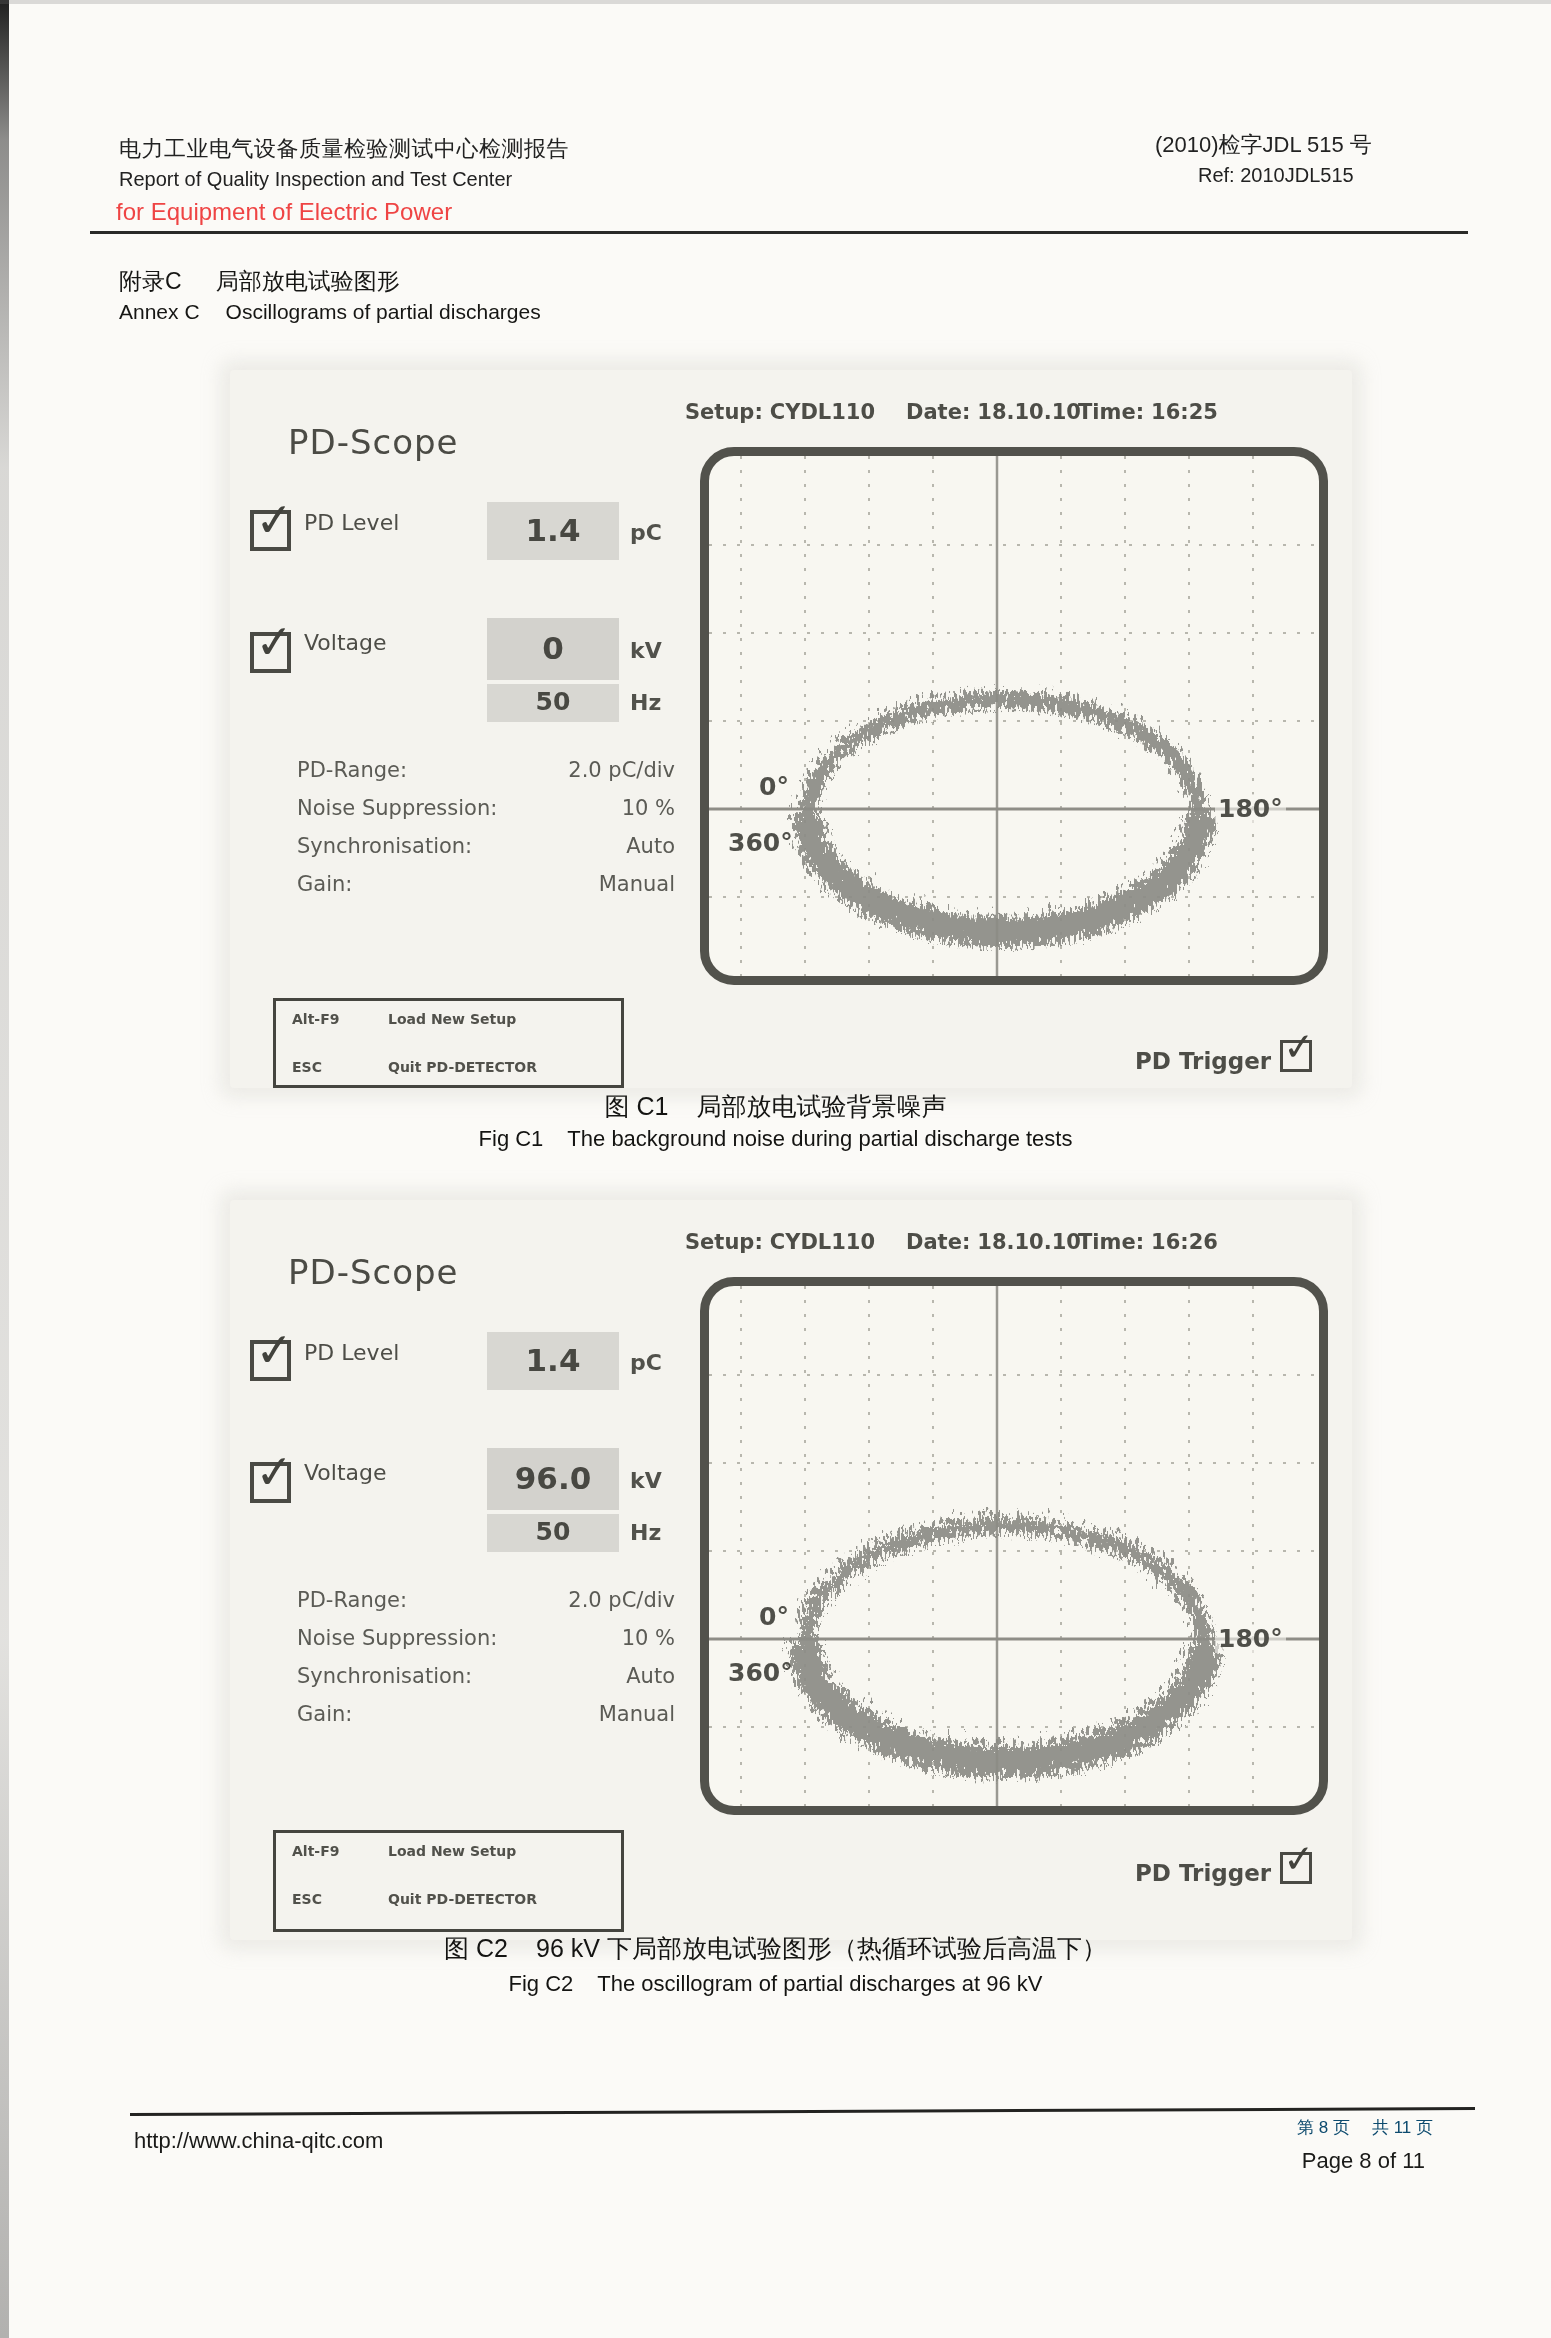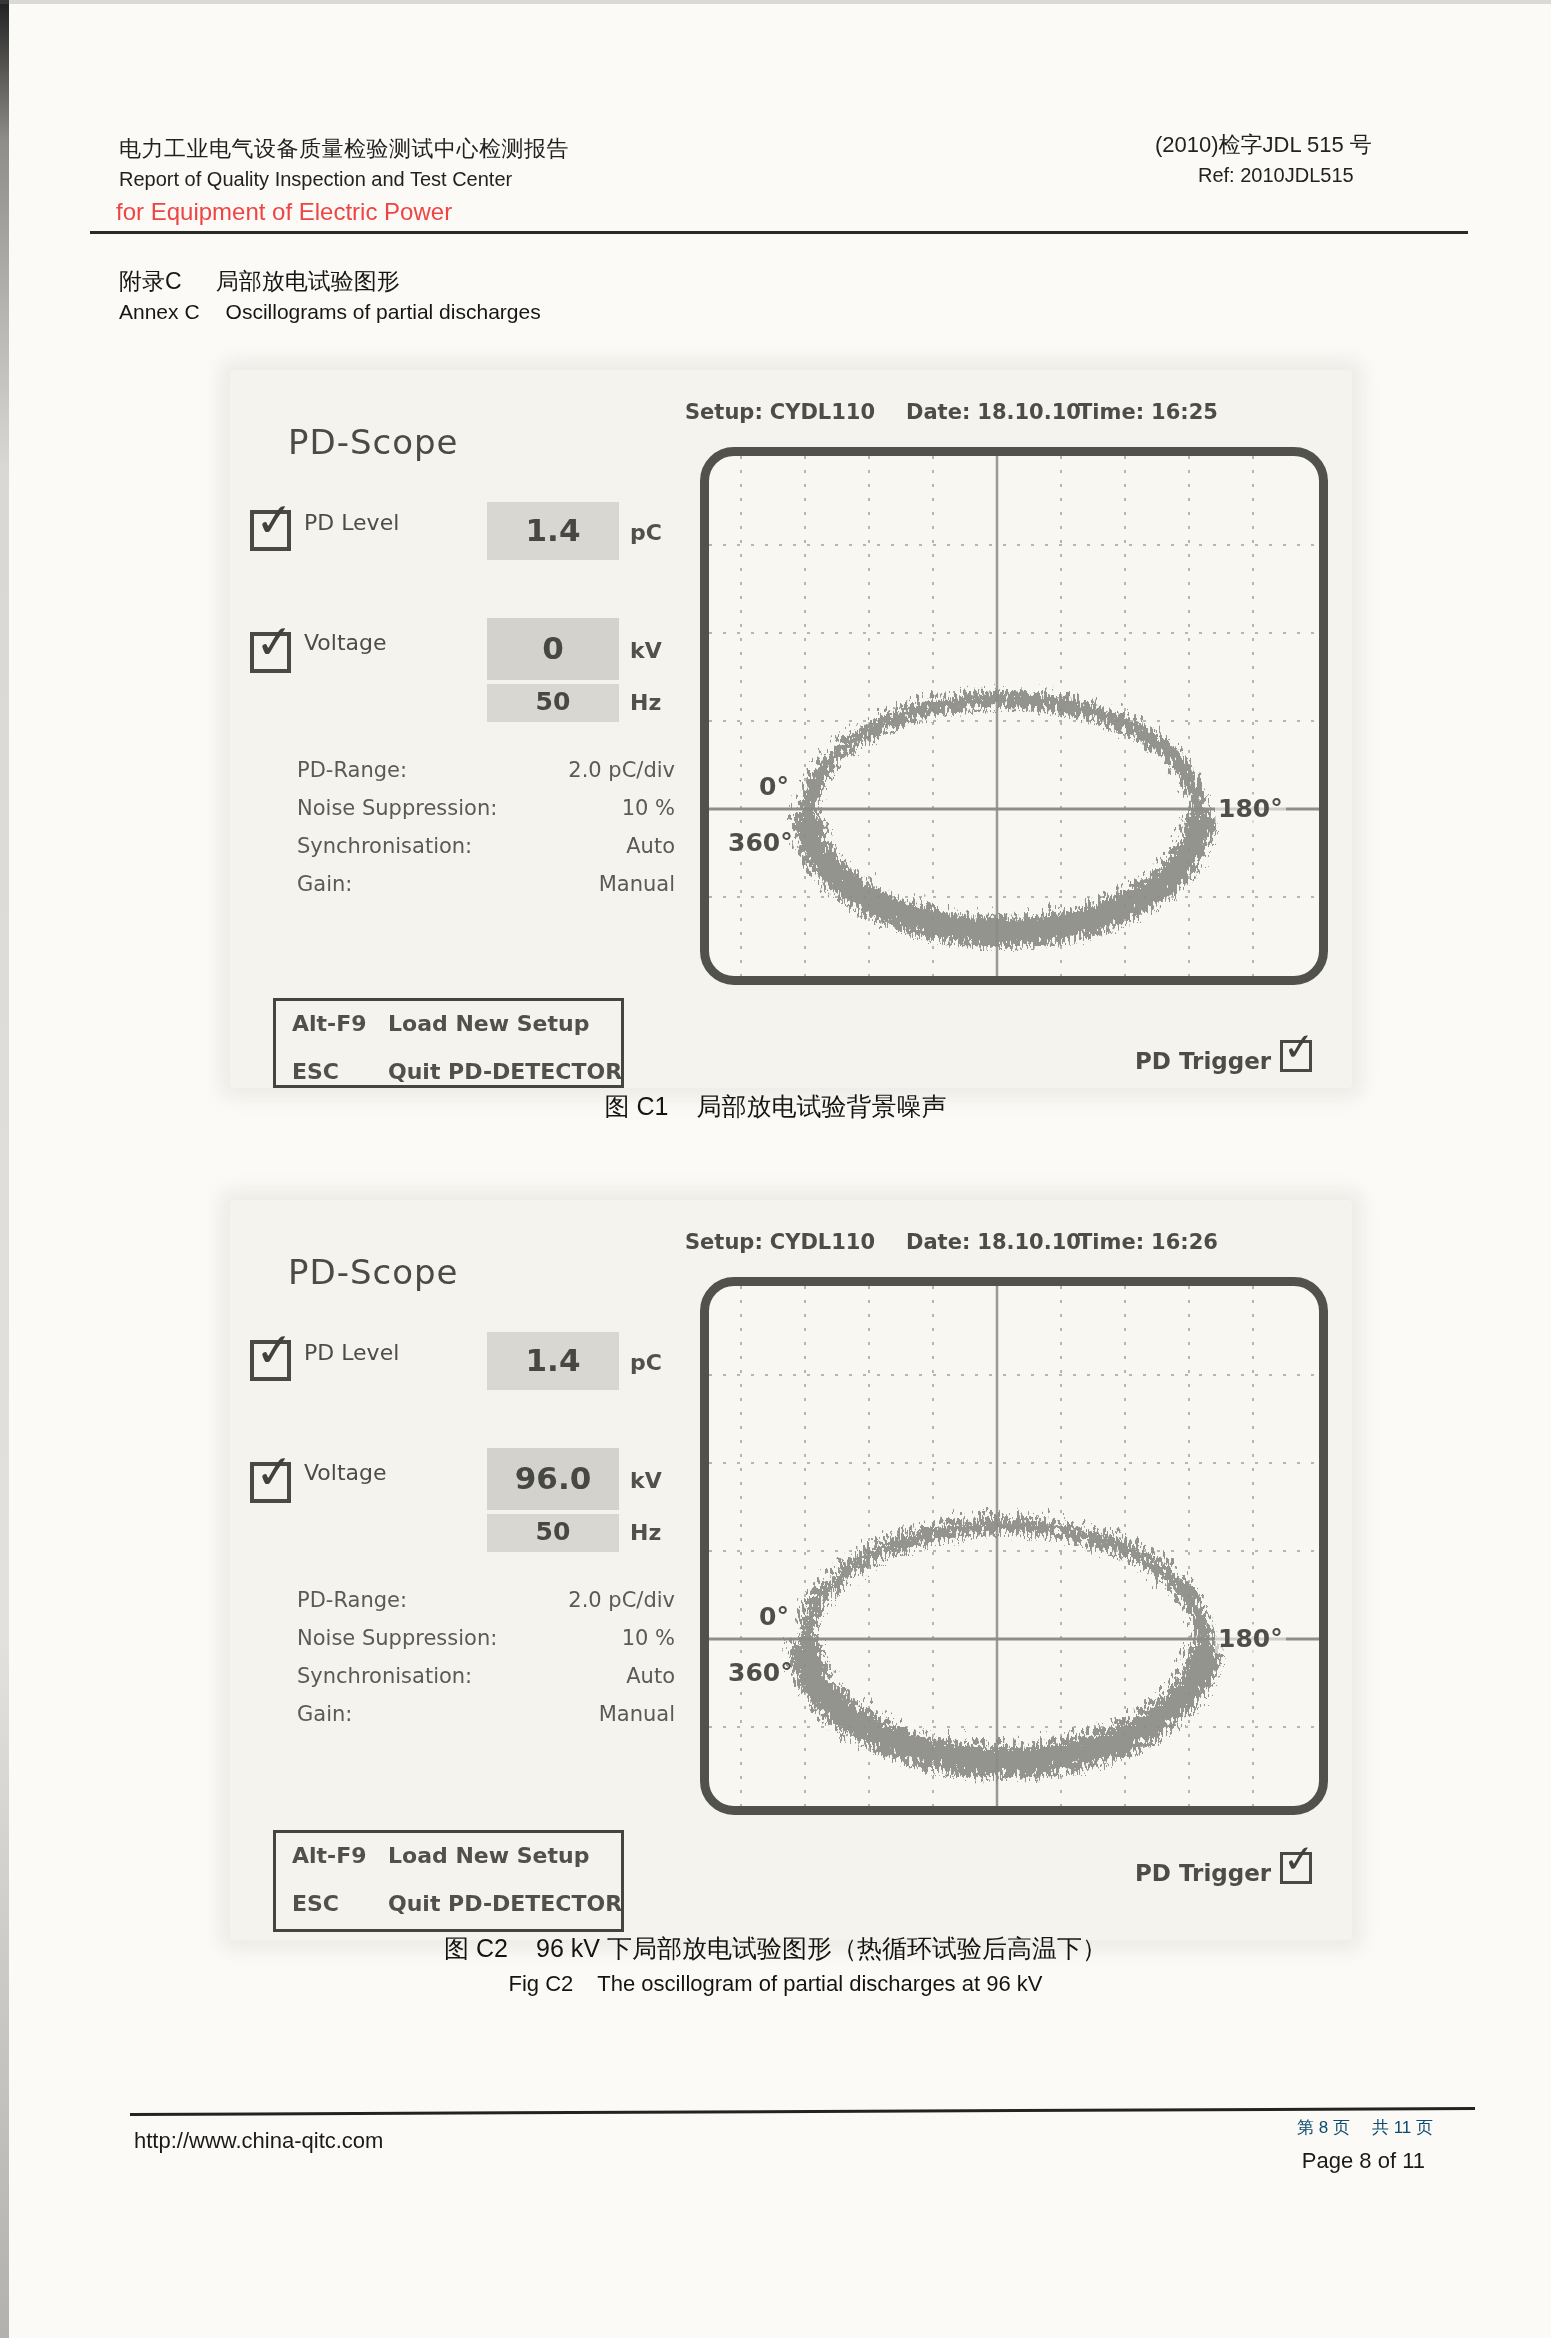--- a/index.html
+++ b/index.html
@@ -73,21 +73,21 @@
 
   .pd-trigger-label{position:absolute;left:905px;font-size:23px;font-weight:600;color:#4d4d47;}
   .panel-1 .pd-trigger-label{top:678px;}
   .panel-2 .pd-trigger-label{top:660px;}
   .panel-1 .chk-trigger{left:1050px;top:670px;}
   .panel-2 .chk-trigger{left:1050px;top:652px;}
 
   .menu-box{position:absolute;left:43px;width:345px;border:3px solid #45453f;overflow:hidden;background:transparent;}
   .panel-1 .menu-box{top:628px;height:84px;}
   .panel-2 .menu-box{top:630px;height:96px;}
-  .menu-row{position:absolute;left:16px;width:320px;font-size:22px;font-weight:600;color:#51514b;white-space:nowrap;}
+  .menu-row{position:absolute;left:16px;width:320px;font-size:14px;font-weight:600;color:#51514b;white-space:nowrap;}
   .menu-row .mk{display:inline-block;width:96px;}
   .menu-row-1{top:10px;}
   .menu-row-2{top:58px;}
 
   
   .caption{position:absolute;left:0;width:1551px;text-align:center;color:#141412;}
   .cap-cn{font-size:25px;}
   .cap-cn .gap{display:inline-block;width:28px;}
   .cap-en{font-size:22px;}
   .cap-en .gap{display:inline-block;width:24px;}
@@ -208,20 +208,21 @@
         <span class="tick">✓</span>
       </div>
 
     <div class="menu-box">
       <div class="menu-row menu-row-1"><span class="mk">Alt-F9</span><span>Load New Setup</span></div>
       <div class="menu-row menu-row-2"><span class="mk">ESC</span><span>Quit PD-DETECTOR</span></div>
     </div>
   </div>
 
   <div class="caption cap-cn cap-c1-cn"><span>图 C1</span><span class="gap"></span><span>局部放电试验背景噪声</span></div>
+  <div class="caption cap-en cap-c1-en"><span>Fig C1</span><span class="gap"></span><span>The background noise during partial discharge tests</span></div>
 
   <div class="scope-panel panel-2">
     <div class="kv kv-setup"><span>Setup:</span><span class="v">CYDL110</span></div>
     <div class="kv kv-date"><span>Date:</span><span class="v">18.10.10</span></div>
     <div class="kv kv-time"><span>Time:</span><span class="v">16:26</span></div>
 
     <div class="scope-title">PD-Scope</div>
 
     <div class="chk" style="left:20px;top:140px;">
         <span class="tick">✓</span>

